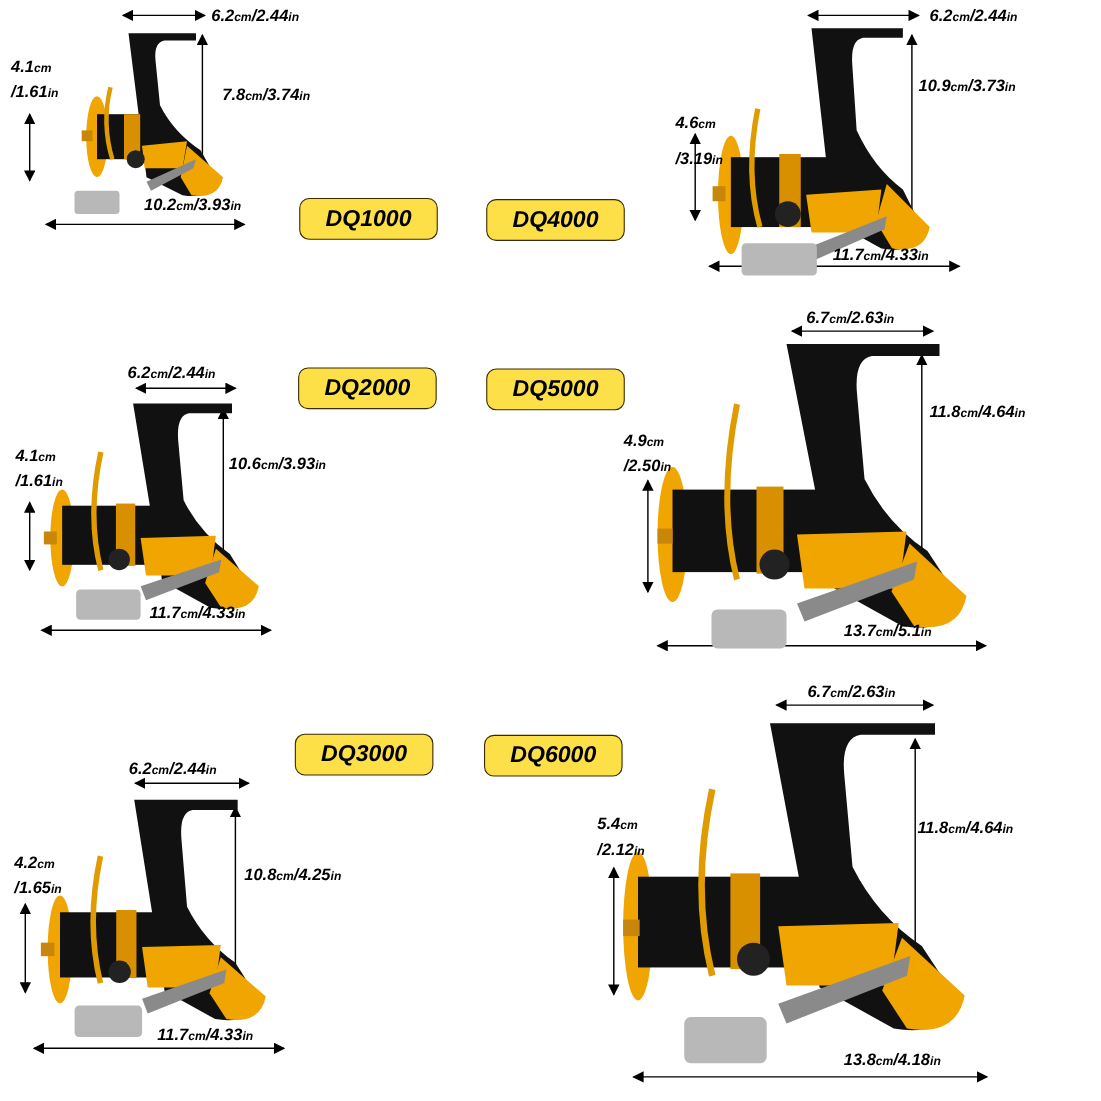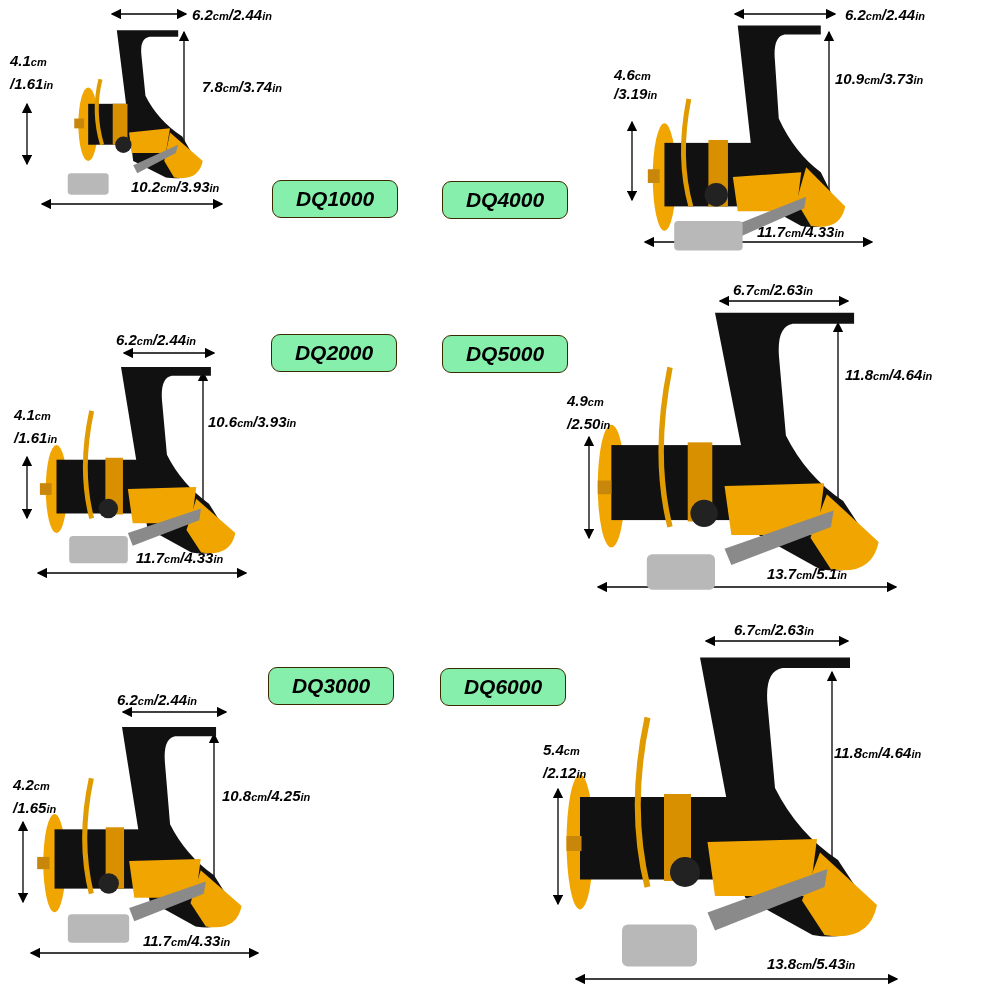--- a/index.html
+++ b/index.html
@@ -2,21 +2,21 @@
 <html><head>
 <meta charset="utf-8">
 <style>
   html, body { margin:0; padding:0; background:#ffffff; }
   body { width:1001px; height:1001px; position:relative; overflow:hidden;
          font-family:"Liberation Sans", "DejaVu Sans", sans-serif; }
   .lbl { position:absolute; font-weight:bold; font-style:italic; color:#000;
          font-size:15px; white-space:nowrap; line-height:1; }
   .lbl .u { font-size:11px; }
   .badge { position:absolute; width:126px; height:38px; border-radius:9px;
-           background:#86efac; border:1.5px solid #3a2a00; box-sizing:border-box;
+           background:#fde047; border:1.5px solid #3a2a00; box-sizing:border-box;
            display:flex; align-items:center; justify-content:center;
            font-weight:bold; font-style:italic; font-size:21px; color:#000; }
   .reel { position:absolute; }
   svg.dims { position:absolute; left:0; top:0; width:1001px; height:1001px; pointer-events:none; }
 </style>
 </head>
 <body>
 
 <svg class="dims">
   <defs>
@@ -144,41 +144,41 @@
   <rect x="1" y="124" width="10" height="10" fill="#c8860a"></rect>
 </svg>
 
 <div class="lbl" style="left:192px;top:7px"><span>6.2</span><span class="u">cm</span>/<span>2.44</span><span class="u">in</span></div>
 <div class="lbl" style="left:202px;top:79px"><span>7.8</span><span class="u">cm</span>/<span>3.74</span><span class="u">in</span></div>
 <div class="lbl" style="left:10px;top:50px;line-height:22px"><span>4.1</span><span class="u">cm</span><br>/<span>1.61</span><span class="u">in</span></div>
 <div class="lbl" style="left:131px;top:179px"><span>10.2</span><span class="u">cm</span>/<span>3.93</span><span class="u">in</span></div>
 
 <div class="lbl" style="left:845px;top:7px"><span>6.2</span><span class="u">cm</span>/<span>2.44</span><span class="u">in</span></div>
 <div class="lbl" style="left:835px;top:71px"><span>10.9</span><span class="u">cm</span>/<span>3.73</span><span class="u">in</span></div>
-<div class="lbl" style="left:614px;top:66px;line-height:18px"><span>4.6</span><span class="u">cm</span><br>/<span>3.19</span><span class="u">in</span></div>
+<div class="lbl" style="left:614px;top:96px;line-height:32px"><span>4.6</span><span class="u">cm</span><br>/<span>3.19</span><span class="u">in</span></div>
 <div class="lbl" style="left:757px;top:224px"><span>11.7</span><span class="u">cm</span>/<span>4.33</span><span class="u">in</span></div>
 
 <div class="lbl" style="left:116px;top:332px"><span>6.2</span><span class="u">cm</span>/<span>2.44</span><span class="u">in</span></div>
 <div class="lbl" style="left:208px;top:414px"><span>10.6</span><span class="u">cm</span>/<span>3.93</span><span class="u">in</span></div>
 <div class="lbl" style="left:14px;top:404px;line-height:22px"><span>4.1</span><span class="u">cm</span><br>/<span>1.61</span><span class="u">in</span></div>
 <div class="lbl" style="left:136px;top:550px"><span>11.7</span><span class="u">cm</span>/<span>4.33</span><span class="u">in</span></div>
 
 <div class="lbl" style="left:733px;top:282px"><span>6.7</span><span class="u">cm</span>/<span>2.63</span><span class="u">in</span></div>
 <div class="lbl" style="left:845px;top:367px"><span>11.8</span><span class="u">cm</span>/<span>4.64</span><span class="u">in</span></div>
 <div class="lbl" style="left:567px;top:390px;line-height:22px"><span>4.9</span><span class="u">cm</span><br>/<span>2.50</span><span class="u">in</span></div>
 <div class="lbl" style="left:767px;top:566px"><span>13.7</span><span class="u">cm</span>/<span>5.1</span><span class="u">in</span></div>
 
 <div class="lbl" style="left:117px;top:692px"><span>6.2</span><span class="u">cm</span>/<span>2.44</span><span class="u">in</span></div>
 <div class="lbl" style="left:222px;top:788px"><span>10.8</span><span class="u">cm</span>/<span>4.25</span><span class="u">in</span></div>
 <div class="lbl" style="left:13px;top:774px;line-height:22px"><span>4.2</span><span class="u">cm</span><br>/<span>1.65</span><span class="u">in</span></div>
 <div class="lbl" style="left:143px;top:933px"><span>11.7</span><span class="u">cm</span>/<span>4.33</span><span class="u">in</span></div>
 
 <div class="lbl" style="left:734px;top:622px"><span>6.7</span><span class="u">cm</span>/<span>2.63</span><span class="u">in</span></div>
 <div class="lbl" style="left:834px;top:745px"><span>11.8</span><span class="u">cm</span>/<span>4.64</span><span class="u">in</span></div>
 <div class="lbl" style="left:543px;top:739px;line-height:22px"><span>5.4</span><span class="u">cm</span><br>/<span>2.12</span><span class="u">in</span></div>
-<div class="lbl" style="left:767px;top:956px"><span>13.8</span><span class="u">cm</span>/<span>5.43</span><span class="u">in</span></div>
+<div class="lbl" style="left:767px;top:956px"><span>13.8</span><span class="u">cm</span>/<span>4.18</span><span class="u">in</span></div>
 
 <div class="badge" style="left:272px;top:180px">DQ1000</div>
 <div class="badge" style="left:442px;top:181px">DQ4000</div>
 <div class="badge" style="left:271px;top:334px">DQ2000</div>
 <div class="badge" style="left:442px;top:335px">DQ5000</div>
 <div class="badge" style="left:268px;top:667px">DQ3000</div>
 <div class="badge" style="left:440px;top:668px">DQ6000</div>
 
 </body></html>

